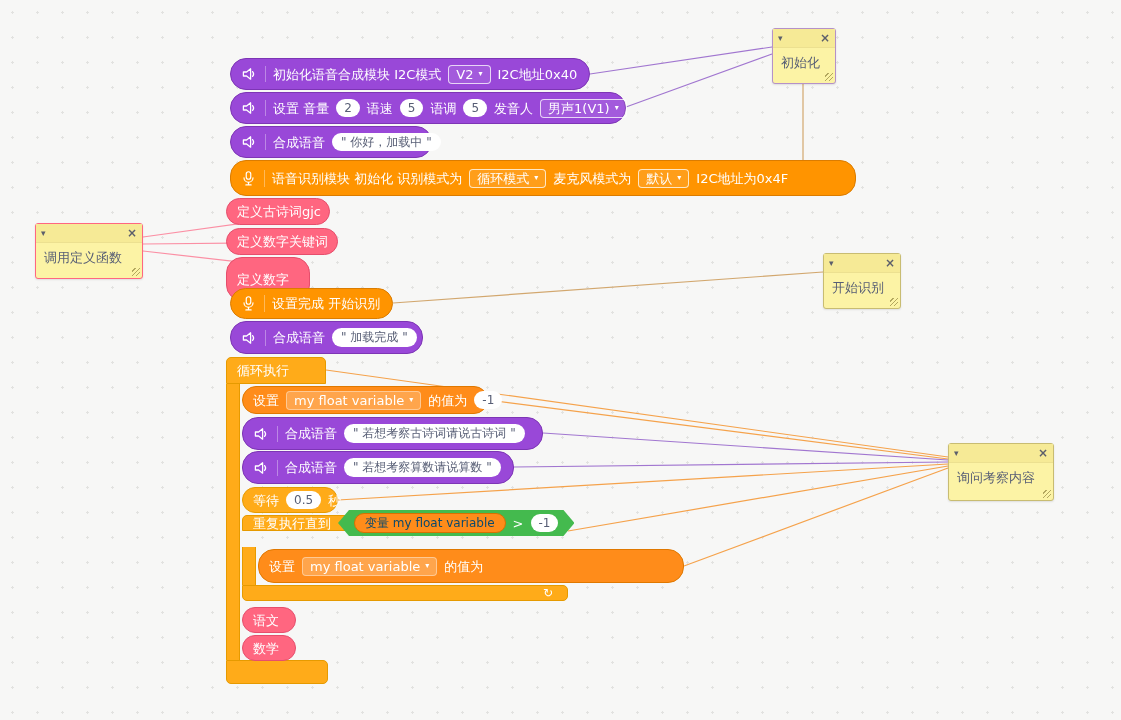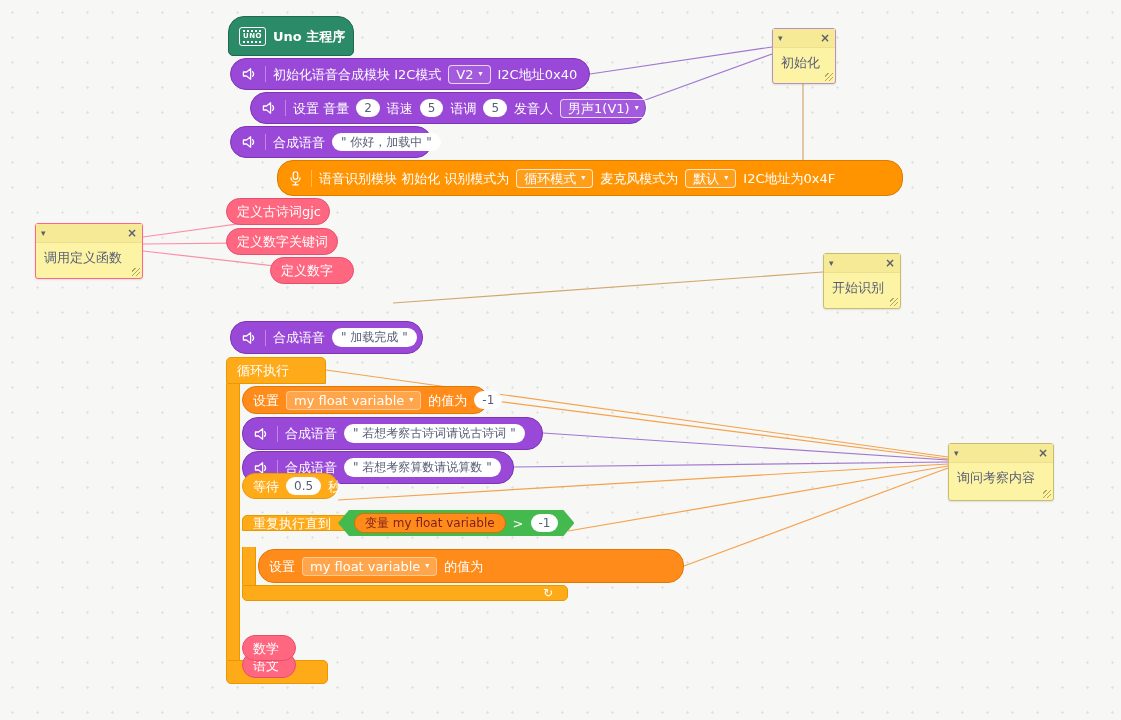--- a/index.html
+++ b/index.html
@@ -11,34 +11,34 @@
     font-family:"DejaVu Sans","Liberation Sans",sans-serif;
   }
   #wires{position:absolute;left:0;top:0;z-index:1;}
   .block{
     position:absolute;box-sizing:border-box;z-index:2;
     display:flex;align-items:center;gap:7px;
     color:#fff;font-size:13px;line-height:1;white-space:nowrap;
     padding:0 10px;border-radius:16px;border:1px solid rgba(0,0,0,.2);
   }
   .purple{background:#9948d8;border-color:#7d35b5;}
-  .omic{background:#ff9400;border-color:#db7c00;margin-left:47px;}
+  .omic{background:#ff9400;border-color:#db7c00;}
   .amber{background:#ffab19;border-color:#e69a00;}
   .ovar{background:#ff8c1a;border-color:#e07800;}
   .pink{background:#ff6680;border-color:#e64e6c;}
   .hatg{background:#2b8a68;border-color:#1e6a4e;border-radius:16px 16px 5px 5px;font-weight:bold;}
   .spine{position:absolute;box-sizing:border-box;z-index:2;width:14px;background:#ffab19;border-left:1px solid #e69a00;border-right:1px solid #e69a00;}
   .cbot{position:absolute;box-sizing:border-box;z-index:2;background:#ffab19;border:1px solid #e69a00;border-radius:0 5px 5px 5px;display:flex;align-items:center;justify-content:flex-end;color:#fff;}
   .blkicon{display:flex;align-items:center;padding-right:8px;border-right:1px solid rgba(255,255,255,.35);}
   .dd{display:inline-flex;align-items:center;gap:5px;border:1px solid rgba(255,255,255,.75);background:rgba(255,255,255,.1);border-radius:4px;padding:2px 7px;}
   .dd.soft{border-color:rgba(255,255,255,.4);background:rgba(255,255,255,.22);}
   .caret{font-size:8px;line-height:1;}
   .oval{background:#fff;color:#575e75;border-radius:12px;padding:2px 8px;font-size:12px;line-height:1.2;}
   .bubble{background:#fff;color:#575e75;border-radius:12px;padding:2px 9px;font-size:12px;line-height:1.2;}
-  .pill{display:inline-flex;align-items:center;gap:6px;background:#ff9400;border:1px solid #d67100;border-radius:13px;color:#7f1d1d;padding:3px 10px;font-size:12px;}
+  .pill{display:inline-flex;align-items:center;gap:6px;background:#ff9400;border:1px solid #d67100;border-radius:13px;color:#0c4a6e;padding:3px 10px;font-size:12px;}
   .hex{display:inline-flex;align-items:center;gap:7px;background:#44ba4e;padding:3px 16px;
        clip-path:polygon(11px 0,calc(100% - 11px) 0,100% 50%,calc(100% - 11px) 100%,11px 100%,0 50%);}
   .comment{position:absolute;box-sizing:border-box;z-index:3;background:#fcf3a5;border:1px solid #c8bc72;border-radius:3px;box-shadow:0 1px 2px rgba(0,0,0,.1);}
   .chead{height:18px;display:flex;align-items:center;justify-content:space-between;padding:0 5px;background:#f6ea96;border-bottom:1px solid rgba(0,0,0,.04);color:#5b5e6b;}
   .chead .tri{font-size:9px;cursor:pointer;}
   .chead .x{font-size:12px;font-weight:bold;cursor:pointer;}
   .cbody{padding:6px 8px;color:#575e75;font-size:13px;white-space:nowrap;}
   .resize{position:absolute;right:2px;bottom:2px;width:8px;height:8px;
     background:repeating-linear-gradient(135deg,transparent 0 2px,#b3a75f 2px 3px);}
   .comment.pinkb{border-color:#ff6680;}
@@ -62,41 +62,37 @@
     <line x1="393" y1="303" x2="823" y2="272" stroke="#d2a76e" stroke-width="1.2"></line>
     <line x1="326" y1="370" x2="948" y2="457" stroke="#f5a24b" stroke-width="1.2"></line>
     <line x1="488" y1="400" x2="948" y2="459" stroke="#f5a24b" stroke-width="1.2"></line>
     <line x1="543" y1="433" x2="948" y2="460" stroke="#a176d0" stroke-width="1.2"></line>
     <line x1="514" y1="467" x2="948" y2="462" stroke="#a176d0" stroke-width="1.2"></line>
     <line x1="338" y1="500" x2="948" y2="464" stroke="#f5a24b" stroke-width="1.2"></line>
     <line x1="568" y1="531" x2="948" y2="466" stroke="#f5a24b" stroke-width="1.2"></line>
     <line x1="684" y1="566" x2="948" y2="468" stroke="#f5a24b" stroke-width="1.2"></line>
   </svg>
 
-  <div class="block hatg" style="left:228px;top:16px;width:126px;height:40px;">
-    <span class="unoicon"><i class="pins"></i><span>UNO</span><i class="pins"></i></span>
-    <span>Uno 主程序</span>
-  </div>
 
   <div class="block purple" style="left:230px;top:58px;width:360px;height:32px;">
     <span class="blkicon">
       <svg width="16" height="16" viewBox="0 0 20 20" fill="none" stroke="#fff" stroke-width="1.6" stroke-linejoin="round">
           <path d="M3 7.5h4l5-4v13l-5-4H3z"></path>
           <path d="M14.5 7q2.5 3 0 6" stroke-linecap="round"></path>
         </svg>
     </span>
     <span>初始化语音合成模块 I2C模式</span>
     <span class="dd">
         <span>V2</span>
         <span class="caret">▾</span>
       </span>
     <span>I2C地址0x40</span>
   </div>
 
-  <div class="block purple" style="left:230px;top:92px;width:396px;height:32px;margin-left:20px;">
+  <div class="block purple" style="left:230px;top:92px;width:396px;height:32px;">
     <span class="blkicon">
       <svg width="16" height="16" viewBox="0 0 20 20" fill="none" stroke="#fff" stroke-width="1.6" stroke-linejoin="round">
           <path d="M3 7.5h4l5-4v13l-5-4H3z"></path>
           <path d="M14.5 7q2.5 3 0 6" stroke-linecap="round"></path>
         </svg>
     </span>
     <span>设置 音量</span>
     <span class="oval">2</span>
     <span>语速</span>
     <span class="oval">5</span>
@@ -141,24 +137,35 @@
       </span>
     <span>I2C地址为0x4F</span>
   </div>
 
   <div class="block pink" style="left:226px;top:198px;width:104px;height:27px;">
     <span>定义古诗词gjc</span>
   </div>
   <div class="block pink" style="left:226px;top:228px;width:112px;height:27px;">
     <span>定义数字关键词</span>
   </div>
-  <div class="block pink" style="left:226px;top:257px;width:84px;height:27px;margin-left:44px;">
+  <div class="block pink" style="left:226px;top:257px;width:84px;height:44px;">
     <span>定义数字</span>
   </div>
 
+  <div class="block omic" style="left:230px;top:288px;width:163px;height:31px;">
+    <span class="blkicon">
+      <svg width="15" height="17" viewBox="0 0 20 22" fill="none" stroke="#fff" stroke-width="1.6" stroke-linecap="round">
+          <rect x="7" y="2" width="6" height="10" rx="3"></rect>
+          <path d="M4 10a6 6 0 0 0 12 0"></path>
+          <path d="M10 16v3"></path>
+          <path d="M6.5 19.5h7"></path>
+        </svg>
+    </span>
+    <span>设置完成 开始识别</span>
+  </div>
 
   <div class="block purple" style="left:230px;top:321px;width:193px;height:33px;">
     <span class="blkicon">
       <svg width="16" height="16" viewBox="0 0 20 20" fill="none" stroke="#fff" stroke-width="1.6" stroke-linejoin="round">
           <path d="M3 7.5h4l5-4v13l-5-4H3z"></path>
           <path d="M14.5 7q2.5 3 0 6" stroke-linecap="round"></path>
         </svg>
     </span>
     <span>合成语音</span>
     <span class="bubble">" 加载完成 "</span>
@@ -195,21 +202,21 @@
     <span class="blkicon">
       <svg width="16" height="16" viewBox="0 0 20 20" fill="none" stroke="#fff" stroke-width="1.6" stroke-linejoin="round">
           <path d="M3 7.5h4l5-4v13l-5-4H3z"></path>
           <path d="M14.5 7q2.5 3 0 6" stroke-linecap="round"></path>
         </svg>
     </span>
     <span>合成语音</span>
     <span class="bubble">" 若想考察算数请说算数 "</span>
   </div>
 
-  <div class="block amber" style="left:242px;top:473px;width:96px;height:26px;">
+  <div class="block amber" style="left:242px;top:487px;width:96px;height:26px;">
     <span>等待</span>
     <span class="oval">0.5</span>
     <span>秒</span>
   </div>
 
   <div class="block amber" style="left:242px;top:515px;width:326px;height:16px;border-radius:5px 5px 0 0;">
     <span>重复执行直到</span>
     <span class="hex">
       <span class="pill" style="background:#ff8c1a;">
           <span>变量 my float variable</span>
@@ -225,21 +232,21 @@
 
   <div class="block ovar" style="left:258px;top:549px;width:426px;height:34px;">
     <span>设置</span>
     <span class="dd soft">
         <span>my float variable</span>
         <span class="caret">▾</span>
       </span>
     <span>的值为</span>
   </div>
 
-  <div class="block pink" style="left:242px;top:607px;width:54px;height:26px;margin-top:45px;">
+  <div class="block pink" style="left:242px;top:607px;width:54px;height:26px;">
     <span>语文</span>
   </div>
   <div class="block pink" style="left:242px;top:635px;width:54px;height:26px;">
     <span>数学</span>
   </div>
 
   <div class="comment purpb" style="left:772px;top:28px;width:64px;height:56px;">
     <div class="chead">
       <span class="tri">▾</span>
       <span class="x">×</span>

